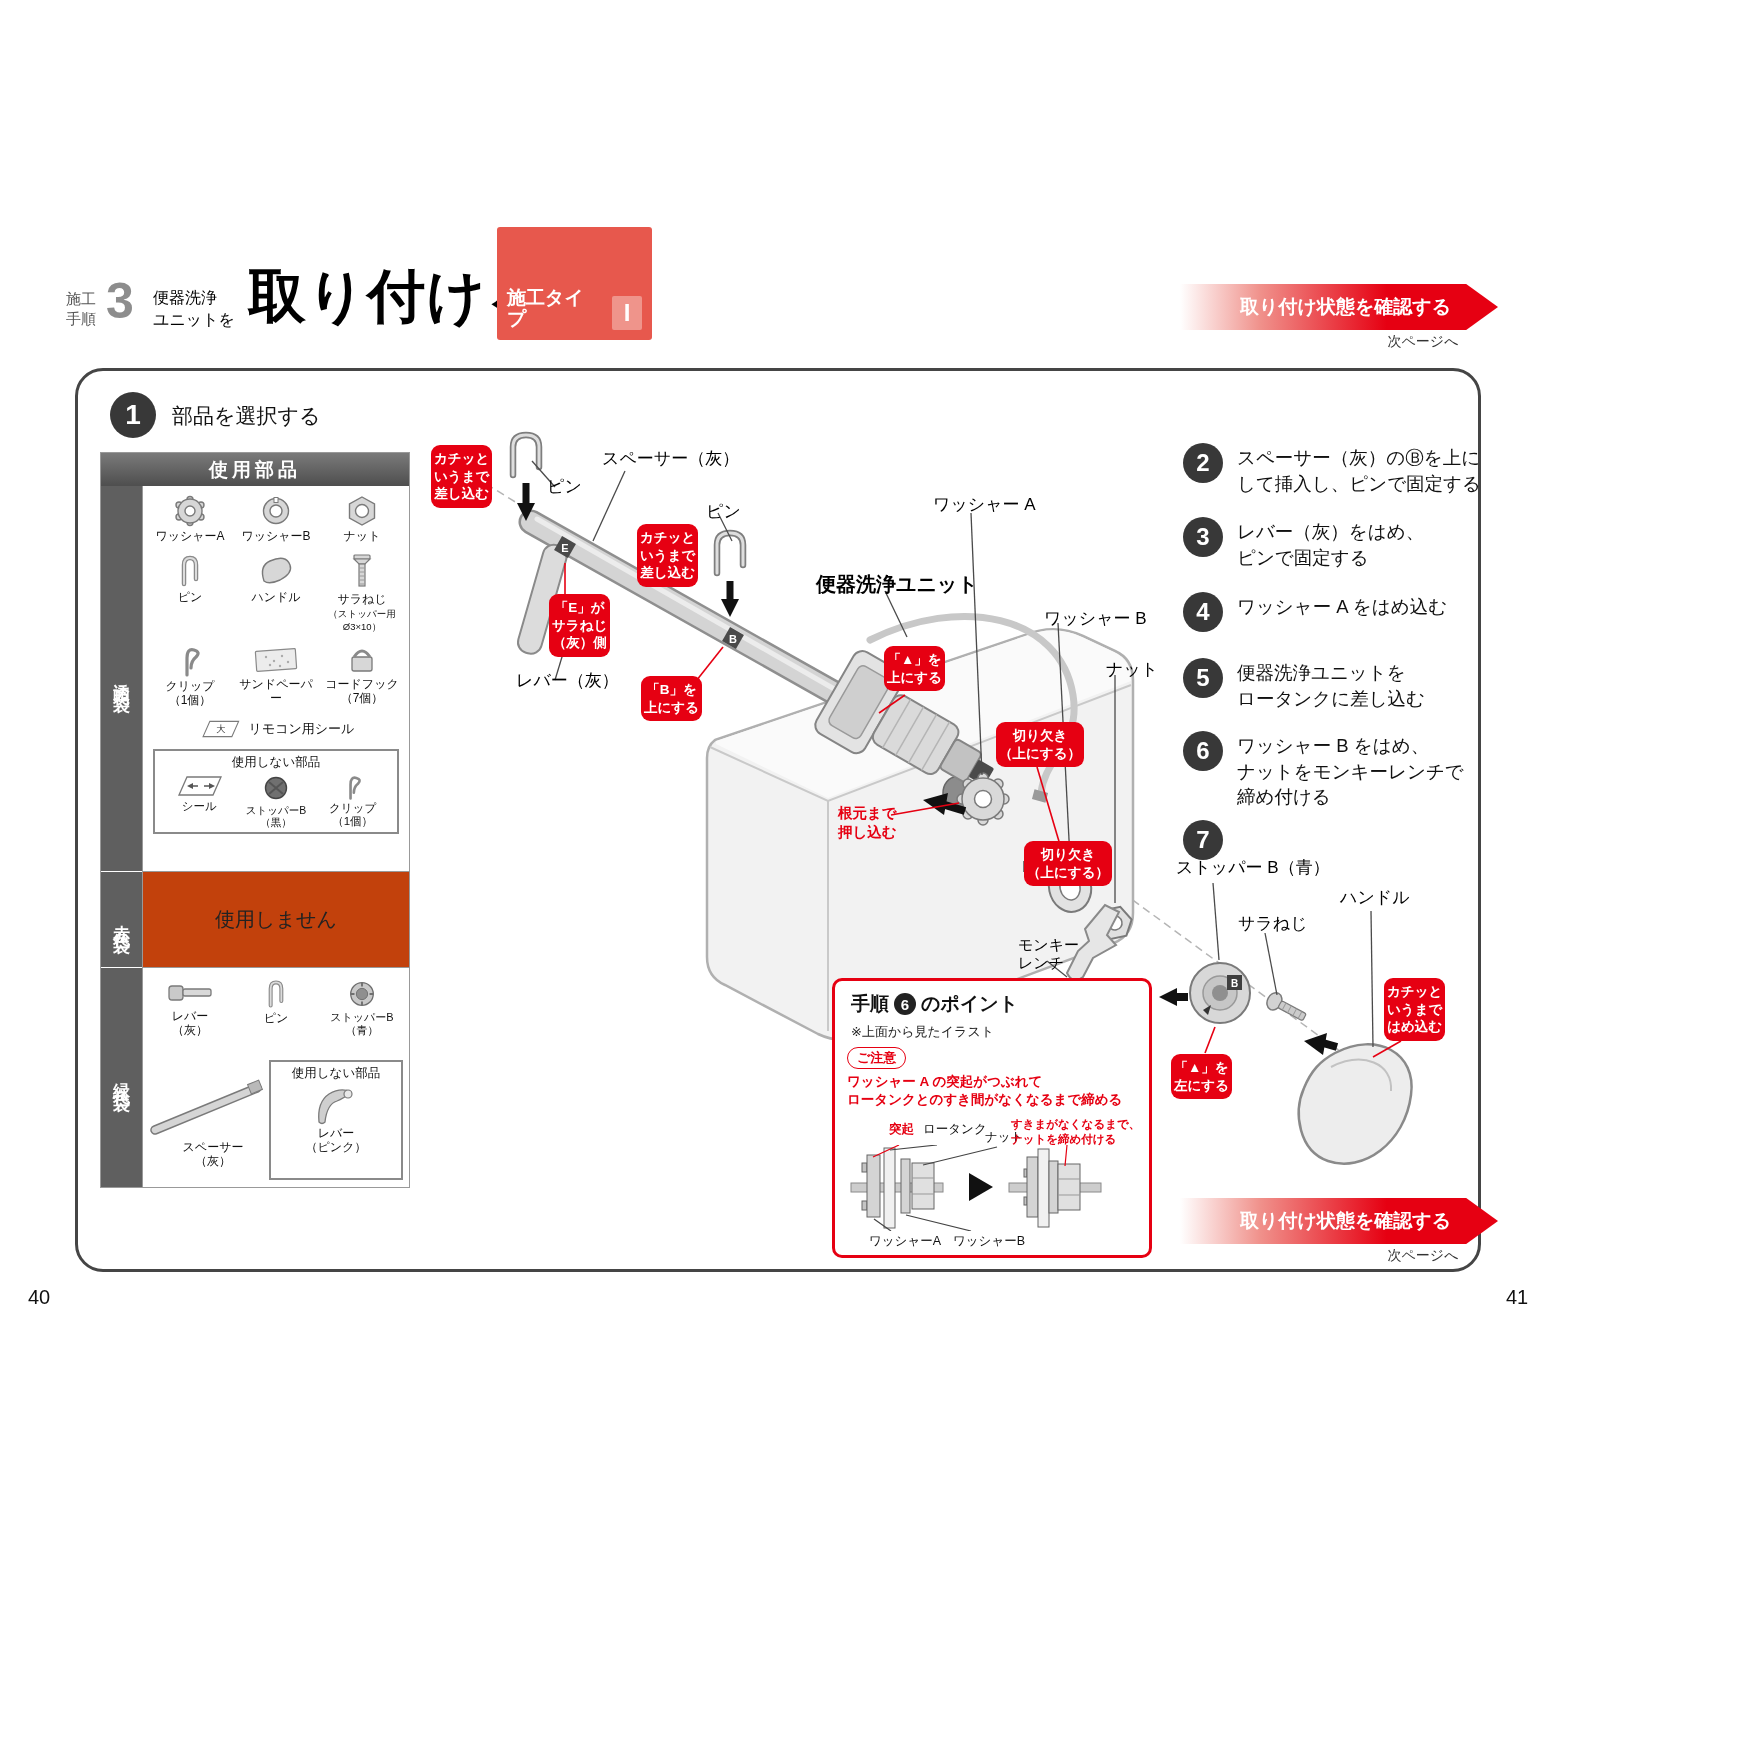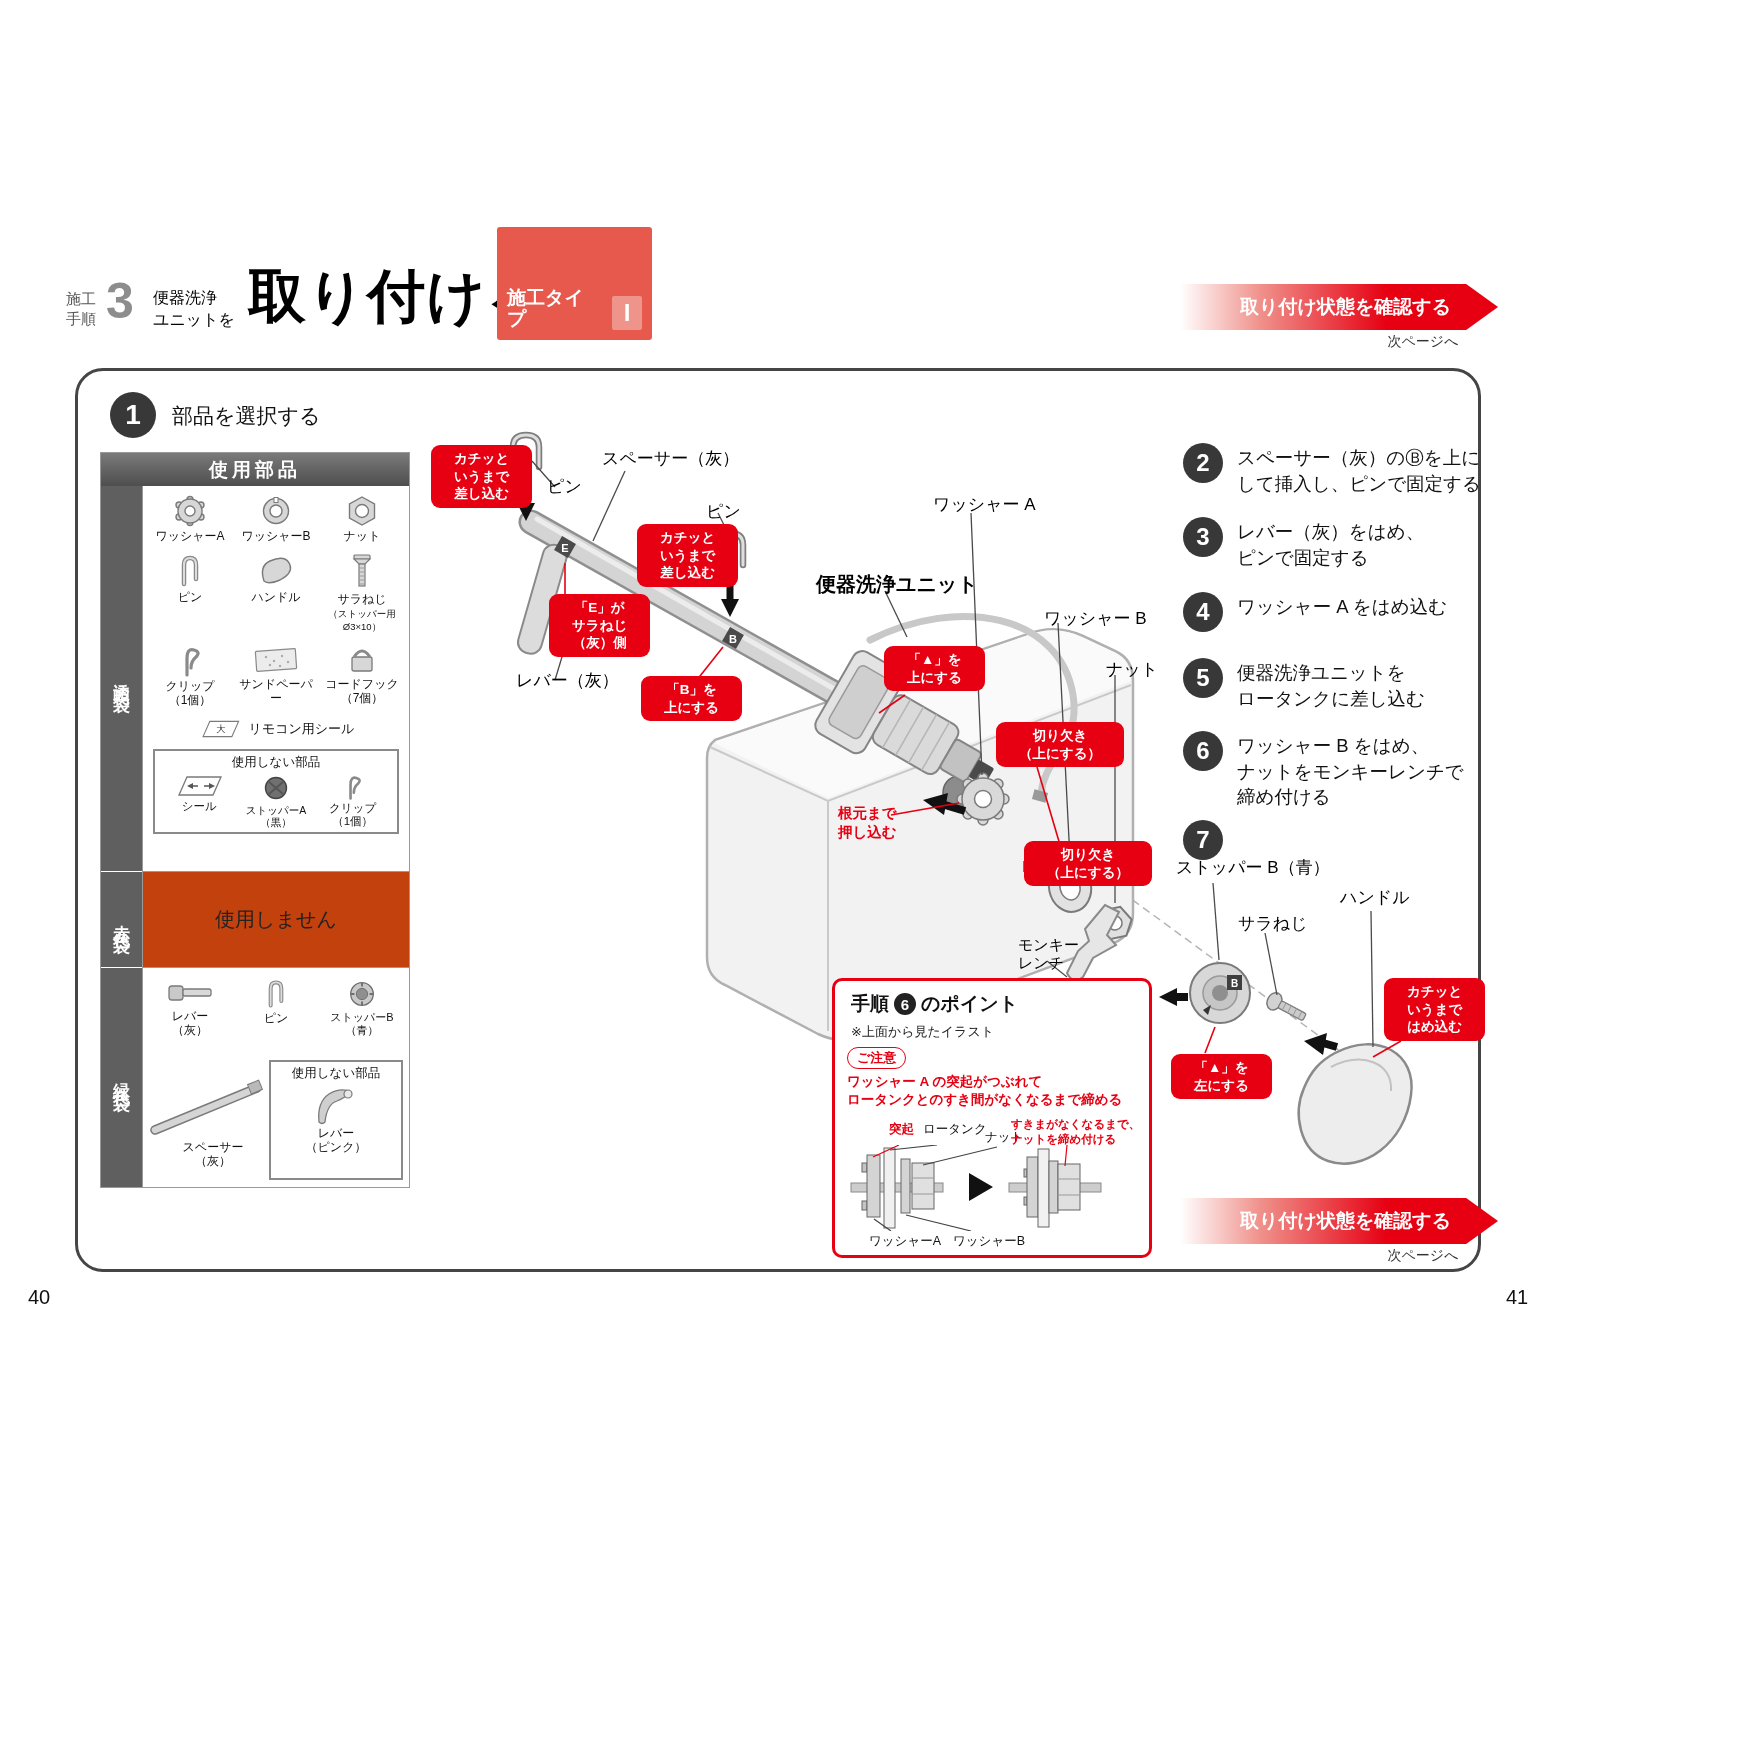--- a/index.html
+++ b/index.html
@@ -39,21 +39,21 @@
   .unused-title{font-size:12.5px;text-align:center;margin-bottom:2px}
   .red-fill{background:#c2410c;height:100%;display:flex;align-items:center;justify-content:center;font-size:20px;color:#222}
   
   .step{left:1183px;display:flex;gap:14px;align-items:flex-start;z-index:2;width:300px}
   .step .circle{width:40px;height:40px;font-size:24px;flex:0 0 40px}
   .step-text{font-size:18.5px;line-height:1.38;padding-top:2px;width:244px}
   
   .dlabel{font-size:17px;color:#000;z-index:3;line-height:1.2}
   .dlabel.big{font-size:20px;font-weight:bold}
   .dlabel.small{font-size:15px}
-  .callout{background:#e60012;color:#fff;font-weight:bold;font-size:13.5px;line-height:1.3;border-radius:9px;padding:5px 23px;text-align:center;z-index:3}
+  .callout{background:#e60012;color:#fff;font-weight:bold;font-size:13.5px;line-height:1.3;border-radius:9px;padding:5px 3px;text-align:center;z-index:3}
   .redtext{color:#e60012;font-weight:bold;font-size:14.5px;line-height:1.3;z-index:3;text-align:center}
   
   .point-box{left:832px;top:978px;width:320px;height:280px;border:3px solid #e60012;border-radius:10px;background:#fff;z-index:4}
   .pb-title{position:absolute;left:16px;top:10px;display:flex;align-items:center;gap:5px;font-size:19px;font-weight:bold}
   .pb-num{width:22px;height:22px;border-radius:50%;background:#222;color:#fff;font-size:15px;display:flex;align-items:center;justify-content:center}
   .pb-sub{position:absolute;left:16px;top:42px;font-size:13px;color:#222}
   .pb-badge{position:absolute;left:12px;top:66px;border:1.5px solid #e60012;border-radius:11px;color:#e60012;font-size:13px;padding:1px 9px;font-weight:bold}
   .pb-caution{position:absolute;left:12px;top:92px;color:#e60012;font-size:13.5px;line-height:1.35;font-weight:bold}
   .pb-l{position:absolute;font-size:12.5px;color:#111}
   .pb-l.red{color:#e60012;font-weight:bold}
@@ -203,21 +203,21 @@
                     <polygon points="14,13 20,10 20,16" fill="#555"></polygon>
                     <polygon points="42,13 36,10 36,16" fill="#555"></polygon>
                   </svg>
                 <div class="plabel" style="font-size:11.5px">シール</div>
               </div>
               <div class="pcell">
                 <svg width="34" height="30" viewBox="0 0 34 30">
                     <circle cx="17" cy="15" r="10.5" fill="#707070" stroke="#444" stroke-width="1.4"></circle>
                     <path d="M10,9 L24,21 M24,9 L10,21" stroke="#555" stroke-width="2"></path>
                   </svg>
-                <div class="plabel" style="font-size:10.5px">ストッパーA（黒）</div>
+                <div class="plabel" style="font-size:10.5px">ストッパーB（黒）</div>
               </div>
               <div class="pcell">
                 <svg width="26" height="28" viewBox="0 0 30 34">
                     <path d="M12,31 L12,14 Q12,4 19,6 Q26,8 21,13 Q16,17 16,24" fill="none" stroke="#8a8a8a" stroke-width="3.2" stroke-linecap="round"></path>
                   </svg>
                 <div class="plabel pre" style="font-size:11.5px">クリップ
 （1個）</div>
               </div>
             </div>
           </div>

